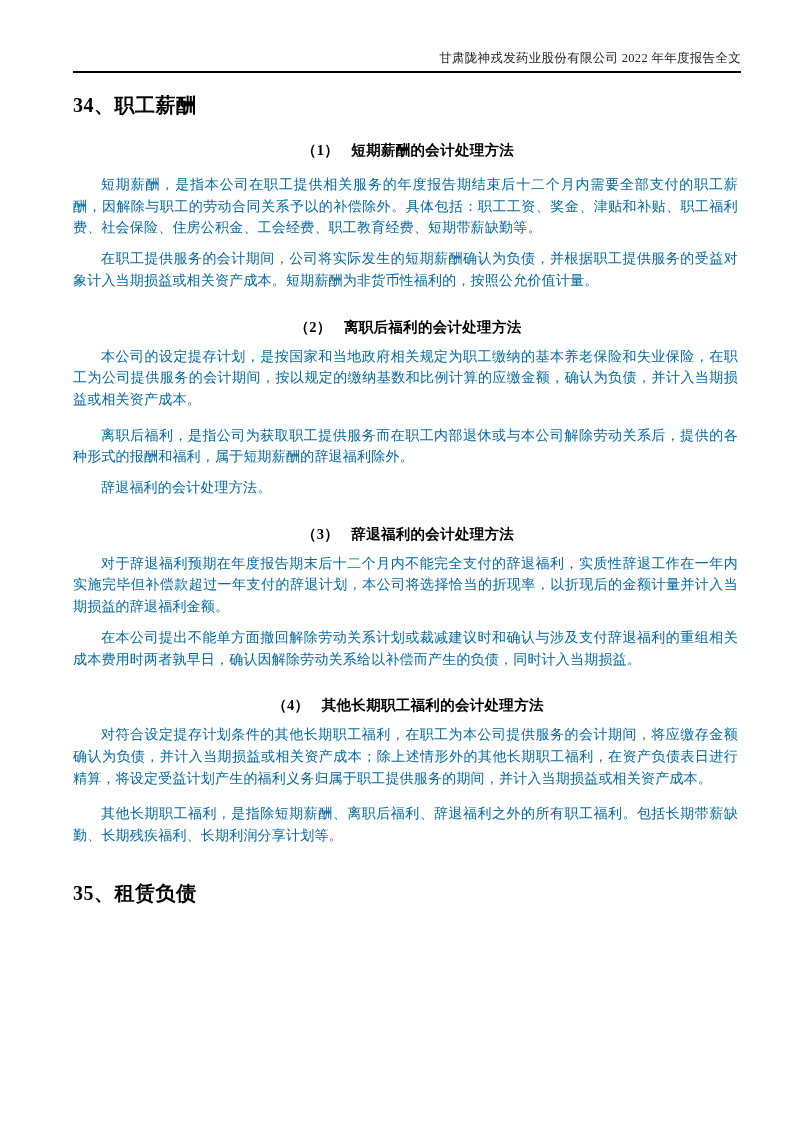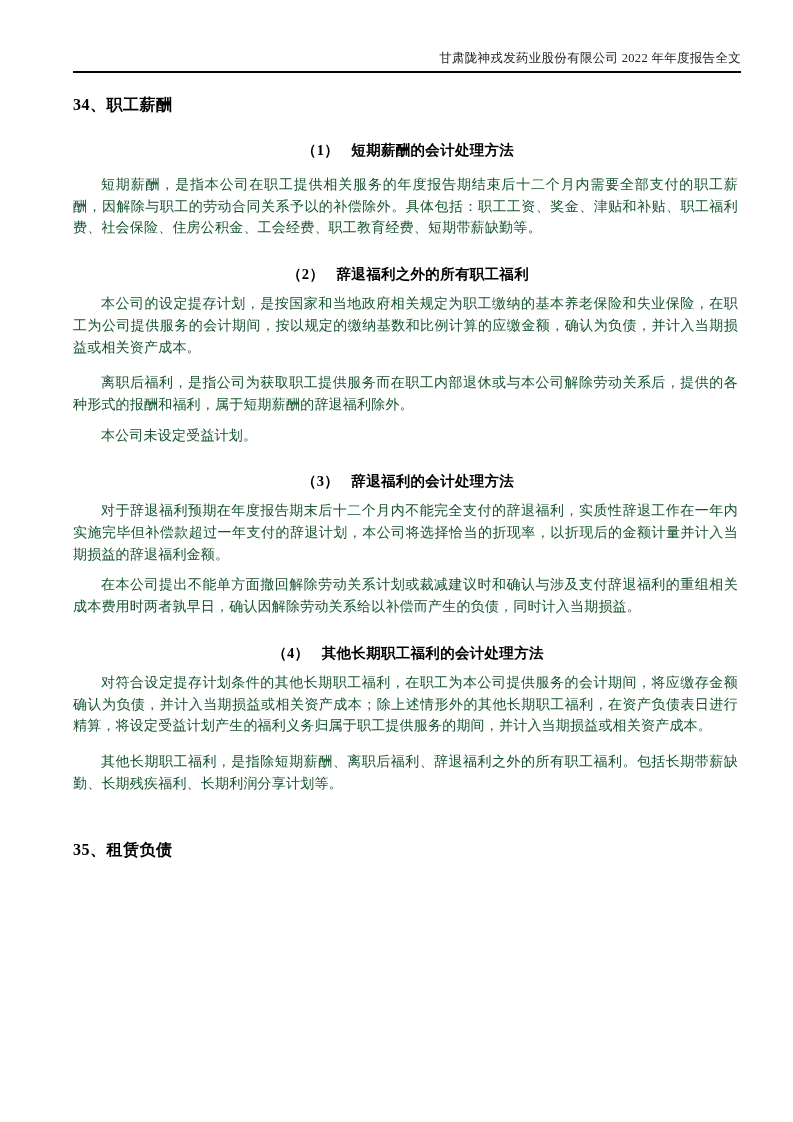--- a/index.html
+++ b/index.html
@@ -24,50 +24,50 @@
     text-align: right;
     font-size: 12.5px;
     line-height: 16px;
     color: #222222;
     letter-spacing: 0.3px;
   }
   main.doc {
     margin: 0 52px 0 73px;
   }
   .sec-heading {
-    font-size: 16px;
+    font-size: 20px;
     font-weight: bold;
     color: #000000;
     margin: 22px 0 0 0;
     line-height: 20px;
     letter-spacing: 0.5px;
   }
   .sec-heading.sec-35 {
-    margin-top: 46px;
+    margin-top: 36px;
   }
   .sub-heading {
     font-size: 14.5px;
     font-weight: bold;
     color: #000000;
     margin: 26px 0 0 2px;
     line-height: 19px;
     letter-spacing: 0.3px;
     text-align: center;
   }
   .sub-heading .num {
     margin-right: 0.85em;
   }
   p.para {
     font-size: 14px;
     line-height: 21.7px;
     text-indent: 2em;
     text-align: justify;
     margin: 9px 3px 0 0;
     letter-spacing: 0.2px;
-    color: #14532d;
+    color: #0369a1;
   }
   p.para.first {
     margin-top: 14px;
   }
   .pageno {
     position: absolute;
     top: 1037px;
     left: 702px;
     font-size: 13px;
     color: #737373;
@@ -84,27 +84,28 @@
   </header>
 
   <main class="doc">
 
     <h1 class="sec-heading">34、职工薪酬</h1>
 
     <h2 class="sub-heading">
       <span class="num">（1）</span><span>短期薪酬的会计处理方法</span>
     </h2>
     <p class="para first">短期薪酬，是指本公司在职工提供相关服务的年度报告期结束后十二个月内需要全部支付的职工薪酬，因解除与职工的劳动合同关系予以的补偿除外。具体包括：职工工资、奖金、津贴和补贴、职工福利费、社会保险、住房公积金、工会经费、职工教育经费、短期带薪缺勤等。</p>
+    <p class="para">在职工提供服务的会计期间，公司将实际发生的短期薪酬确认为负债，并根据职工提供服务的受益对象计入当期损益或相关资产成本。短期薪酬为非货币性福利的，按照公允价值计量。</p>
 
     <h2 class="sub-heading">
-      <span class="num">（2）</span><span>辞退福利之外的所有职工福利</span>
+      <span class="num">（2）</span><span>离职后福利的会计处理方法</span>
     </h2>
     <p class="para">本公司的设定提存计划，是按国家和当地政府相关规定为职工缴纳的基本养老保险和失业保险，在职工为公司提供服务的会计期间，按以规定的缴纳基数和比例计算的应缴金额，确认为负债，并计入当期损益或相关资产成本。</p>
     <p class="para first">离职后福利，是指公司为获取职工提供服务而在职工内部退休或与本公司解除劳动关系后，提供的各种形式的报酬和福利，属于短期薪酬的辞退福利除外。</p>
-    <p class="para">本公司未设定受益计划。</p>
+    <p class="para">辞退福利的会计处理方法。</p>
 
     <h2 class="sub-heading">
       <span class="num">（3）</span><span>辞退福利的会计处理方法</span>
     </h2>
     <p class="para">对于辞退福利预期在年度报告期末后十二个月内不能完全支付的辞退福利，实质性辞退工作在一年内实施完毕但补偿款超过一年支付的辞退计划，本公司将选择恰当的折现率，以折现后的金额计量并计入当期损益的辞退福利金额。</p>
     <p class="para">在本公司提出不能单方面撤回解除劳动关系计划或裁减建议时和确认与涉及支付辞退福利的重组相关成本费用时两者孰早日，确认因解除劳动关系给以补偿而产生的负债，同时计入当期损益。</p>
 
     <h2 class="sub-heading">
       <span class="num">（4）</span><span>其他长期职工福利的会计处理方法</span>
     </h2>

